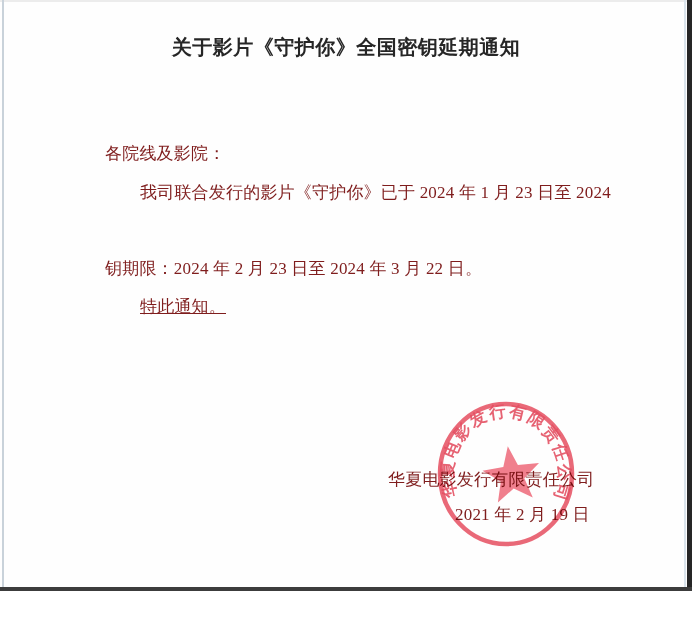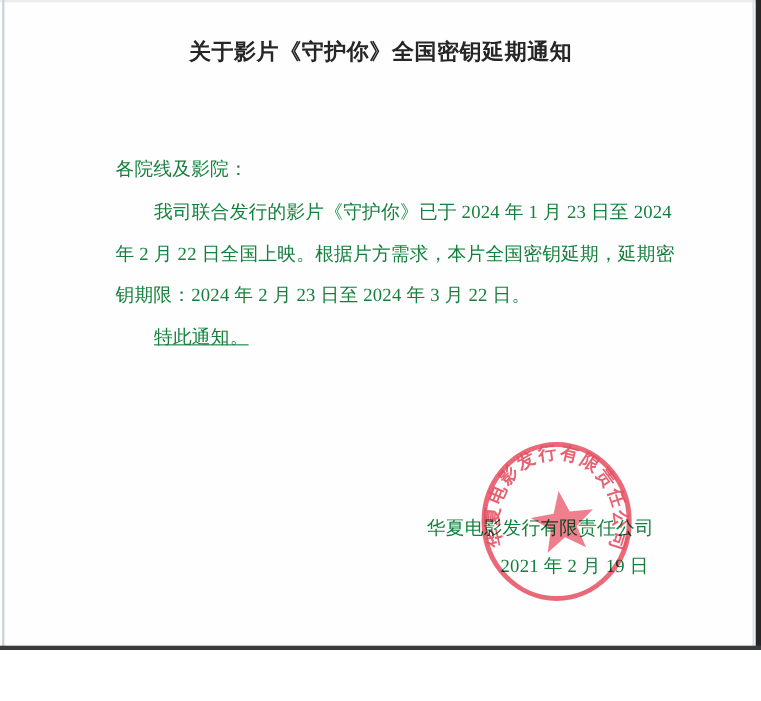--- a/index.html
+++ b/index.html
@@ -43,21 +43,21 @@
     width: 692px;
     text-align: center;
     font-size: 20px;
     font-weight: bold;
     color: #262626;
     letter-spacing: 0.5px;
   }
   .body-line {
     position: absolute;
     font-size: 17px;
-    color: #15803d;
+    color: #7f1d1d;
     white-space: nowrap;
     letter-spacing: 0.2px;
   }
   .salutation   { left: 105px; top: 142px; }
   .line-0       { left: 140px; top: 181px; }
   .line-1       { left: 105px; top: 219px; }
   .line-2       { left: 105px; top: 257px; text-align: right; }
   .line-3       { left: 140px; top: 295px; text-decoration: underline; }
   .sig-company  { left: 388px; top: 468px; }
   .sig-date     { left: 455px; top: 503px; }
@@ -84,21 +84,20 @@
   <div class="edge-right-light"></div>
   <div class="edge-right-dark"></div>
   <div class="edge-bottom-dark"></div>
 
   <div class="doc-title">关于影片《守护你》全国密钥延期通知</div>
 
   <div class="body-line salutation">各院线及影院：</div>
 
   <div class="body-line line-0">我司联合发行的影片《守护你》已于 2024 年 1 月 23 日至 2024</div>
 
-  <div class="body-line line-1">年 2 月 22 日全国上映。根据片方需求，本片全国密钥延期，延期密</div>
 
   <div class="body-line line-2">钥期限：2024 年 2 月 23 日至 2024 年 3 月 22 日。</div>
 
   <div class="body-line line-3">特此通知。</div>
 
   <div class="body-line sig-company">华夏电影发行有限责任公司</div>
 
   <div class="body-line sig-date">2021 年 2 月 19 日</div>
 
   <svg class="stamp" viewBox="0 0 170 180">

